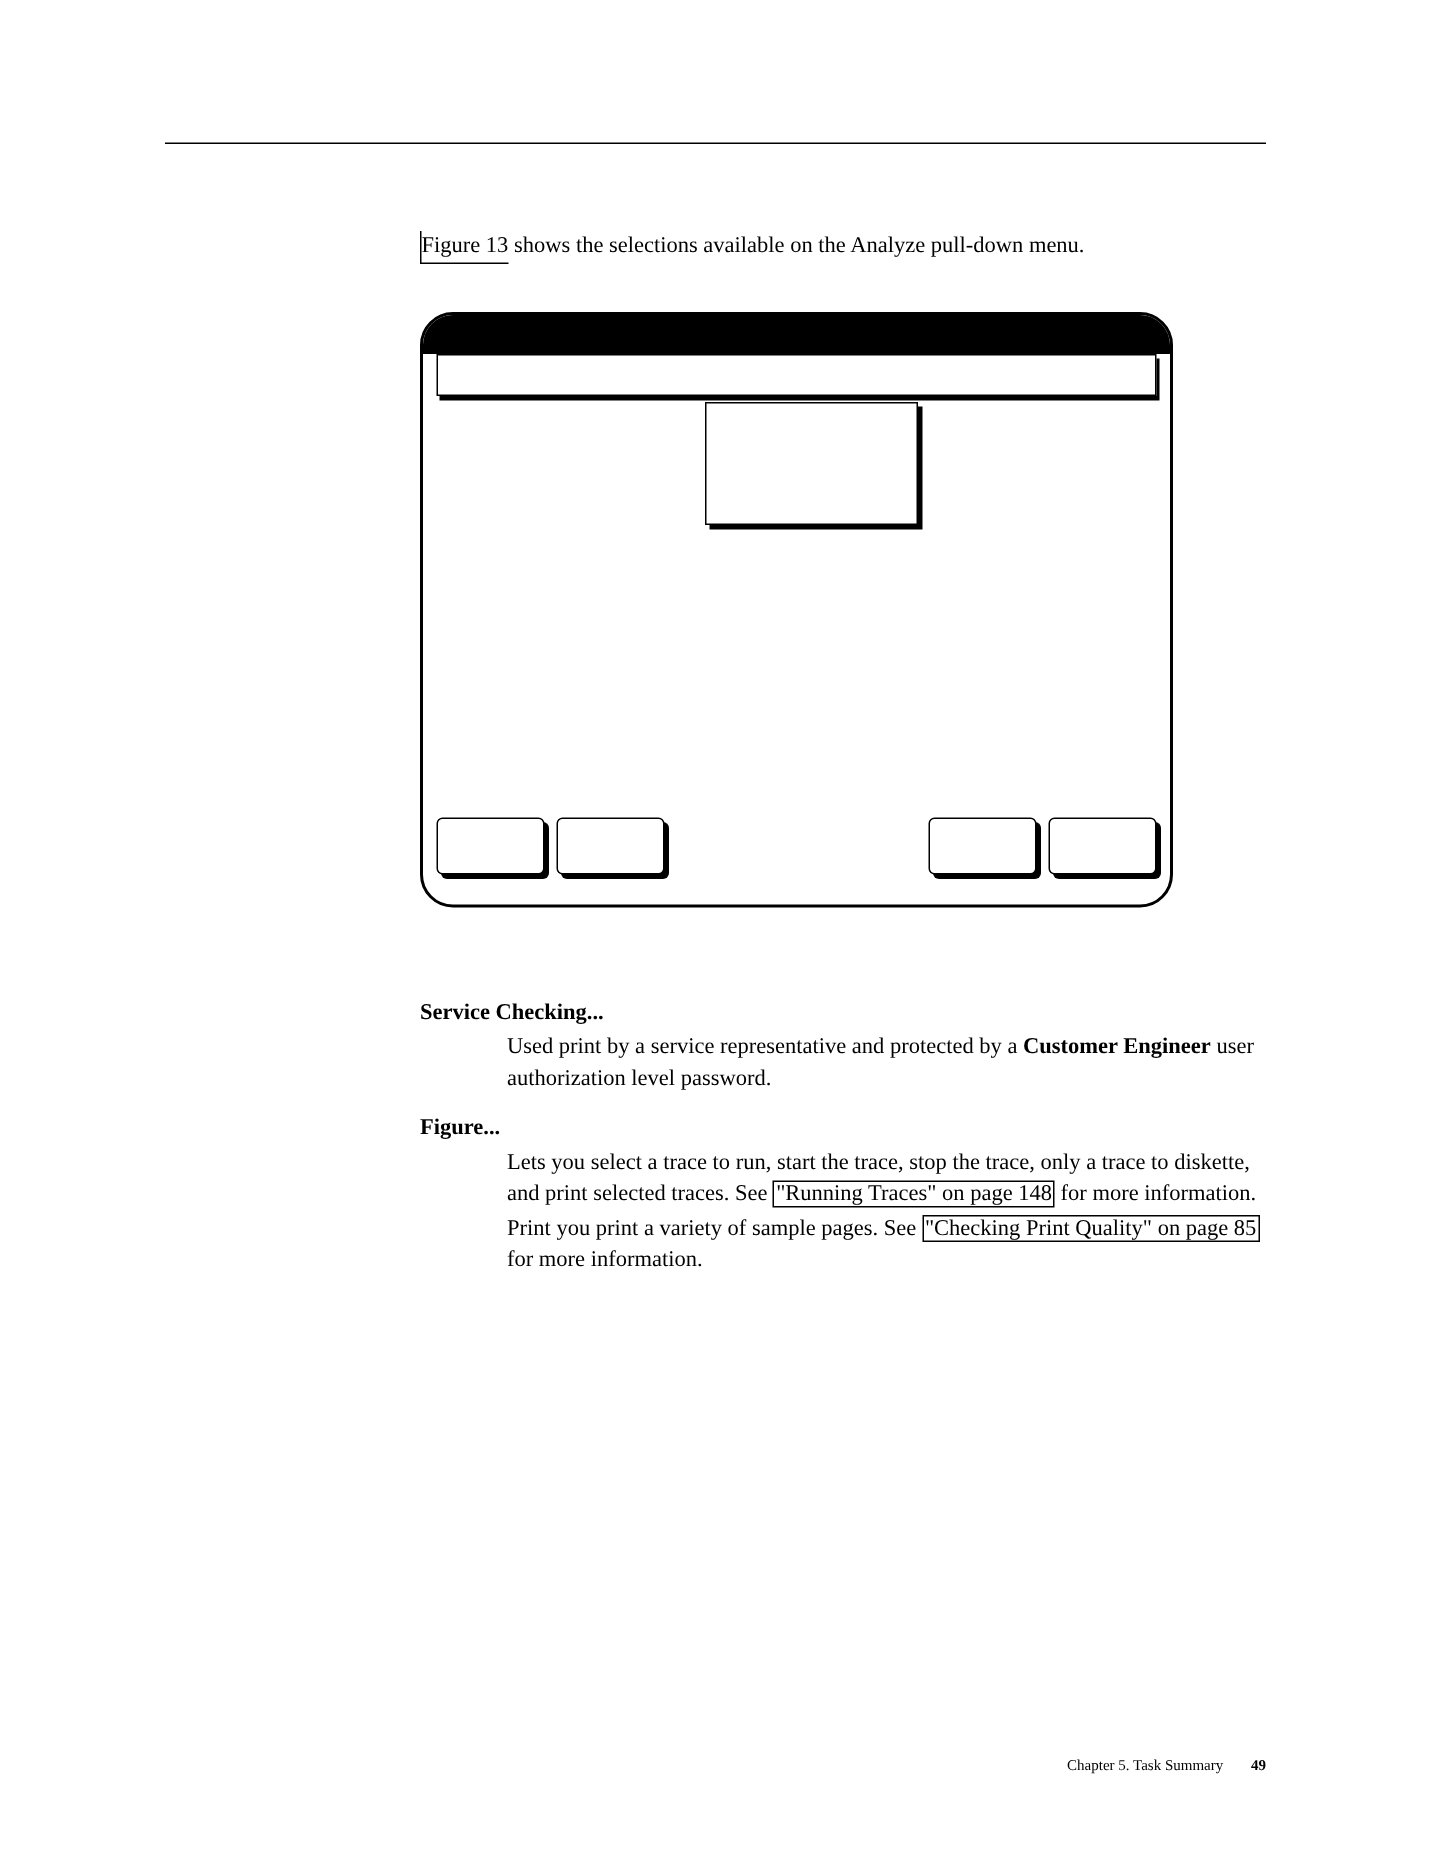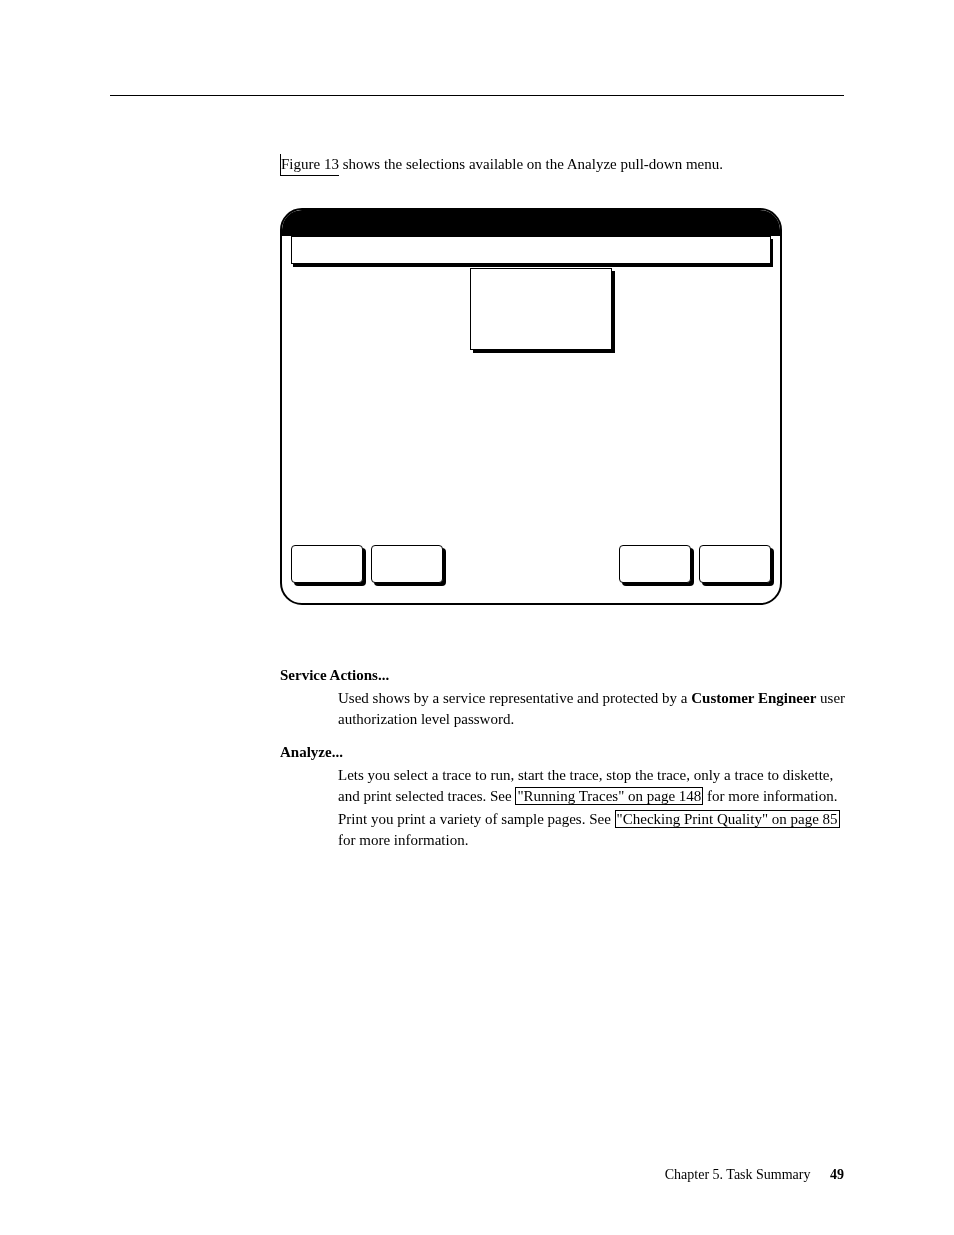--- a/index.html
+++ b/index.html
@@ -108,21 +108,21 @@
   .bold { font-weight: bold; text-align: center; }
   .link-box {
     border: 1px solid #000;
     padding: 0 1px;
     border-top: 1px solid #000;
   }
   .footer {
     position: absolute;
     bottom: 52px;
     right: 110px;
-    font-size: 14px;
+    font-size: 10px;
   }
   .footer .chap { margin-right: 16px; }
   .footer .pageno { font-weight: bold; }
 </style>
 </head>
 <body>
 
 <div class="page">
   <div class="top-rule"></div>
 
@@ -138,23 +138,23 @@
       <div class="btn-row">
         <div class="btn-box btn1"></div>
         <div class="btn-box btn2"></div>
         <div class="btn-box btn3"></div>
         <div class="btn-box btn4"></div>
       </div>
     </div>
 
     <div class="defs">
 
-    <div class="term">Service Actions...</div>
-        <div class="desc"><span>Used shows by a service representative and protected by a </span><span class="bold">Customer Engineer</span><span> user authorization level password.</span></div>
-        <div class="term">Analyze...</div>
+    <div class="term">Service Checking...</div>
+        <div class="desc"><span>Used print by a service representative and protected by a </span><span class="bold">Customer Engineer</span><span> user authorization level password.</span></div>
+        <div class="term">Figure...</div>
         <div class="desc"><span>Lets you select a trace to run, start the trace, stop the trace, only a trace to diskette, and print selected traces. See </span><span class="link-box">"Running Traces" on page 148</span><span> for more information.</span></div>
         <div class="desc"><span>Print you print a variety of sample pages. See </span><span class="link-box">"Checking Print Quality" on page 85</span><span> for more information.</span></div>
       </div>
   </div>
 
   <div class="footer">
     <span class="chap">Chapter 5. Task Summary</span>
     <span class="pageno">49</span>
   </div>
 </div>

